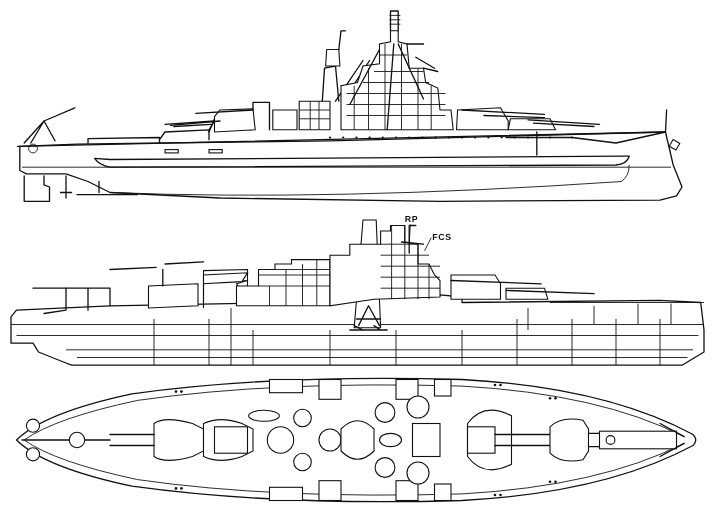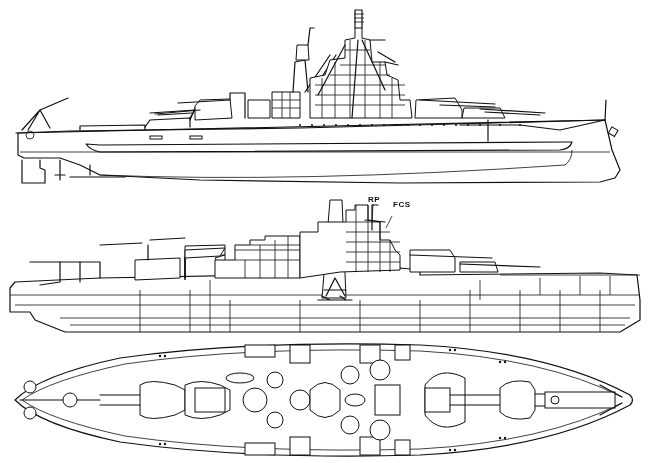--- a/index.html
+++ b/index.html
@@ -197,18 +197,18 @@
     <circle cx="450" cy="450" r="1.2"></circle>
         <circle cx="455" cy="450" r="1.2"></circle>
     <circle cx="500" cy="362" r="1.2"></circle>
         <circle cx="505" cy="362" r="1.2"></circle>
     <circle cx="500" cy="438" r="1.2"></circle>
         <circle cx="505" cy="438" r="1.2"></circle>
   </g>
 </svg>
 
 <span class="lbl" style="left:368px;top:195px;">RP</span>
-<span class="lbl" style="left:393px;top:200px;">FCS</span>
+<span class="lbl" style="left:393px;top:211px;">FCS</span>
 <svg width="659" height="463" viewBox="0 0 659 463" style="pointer-events:none">
   <path class="th" d="M373,204 L372,222 M392,216 L386,228"></path>
 </svg>
 
 </div>
 
 </body></html>

